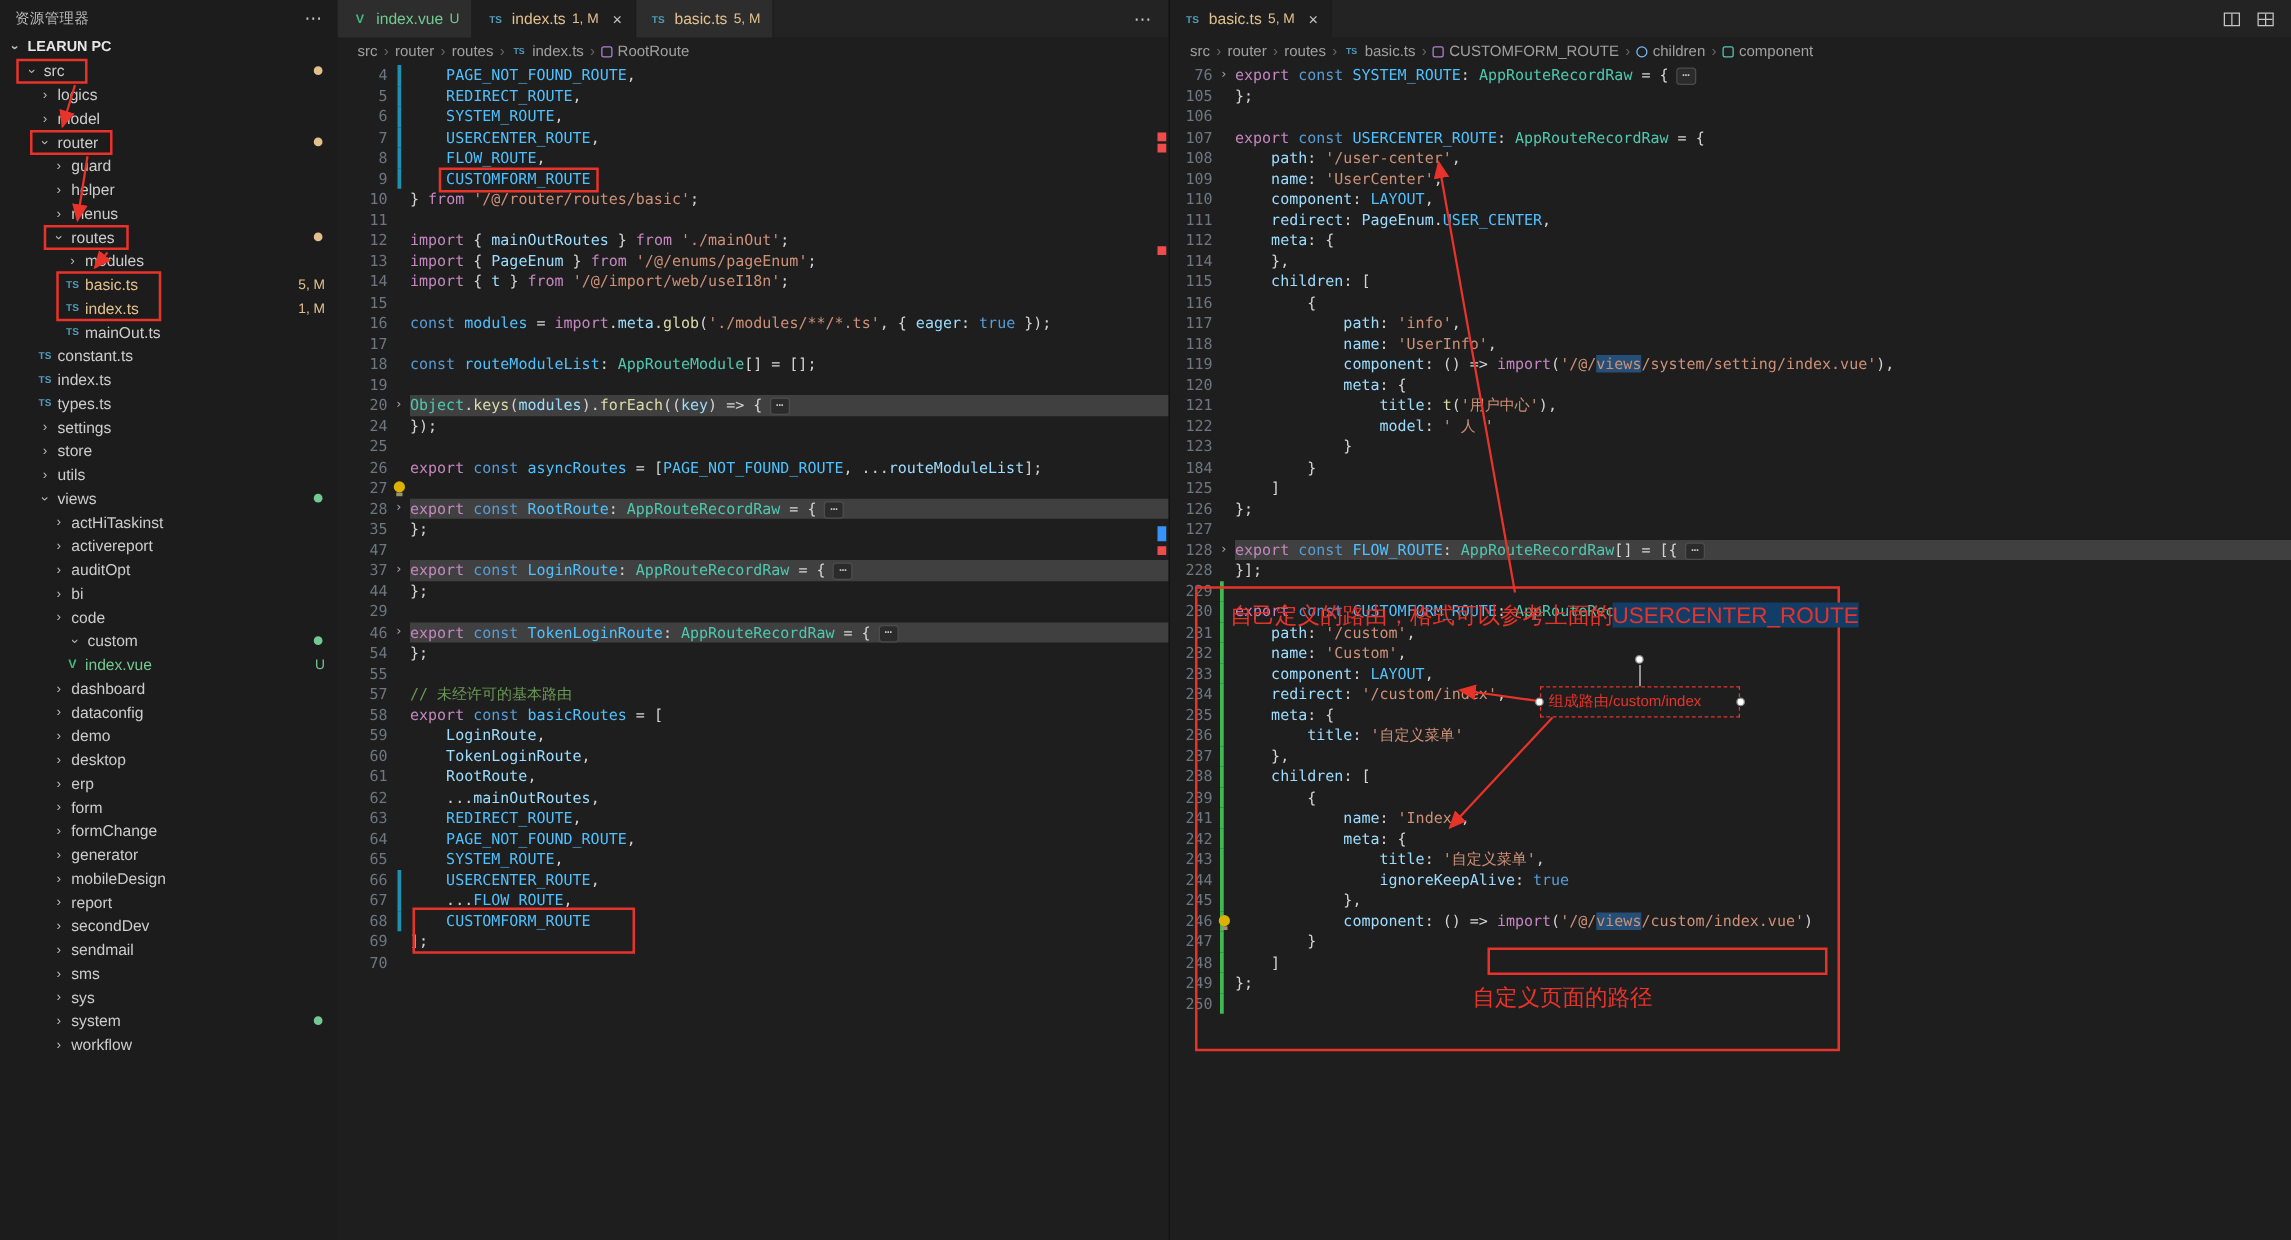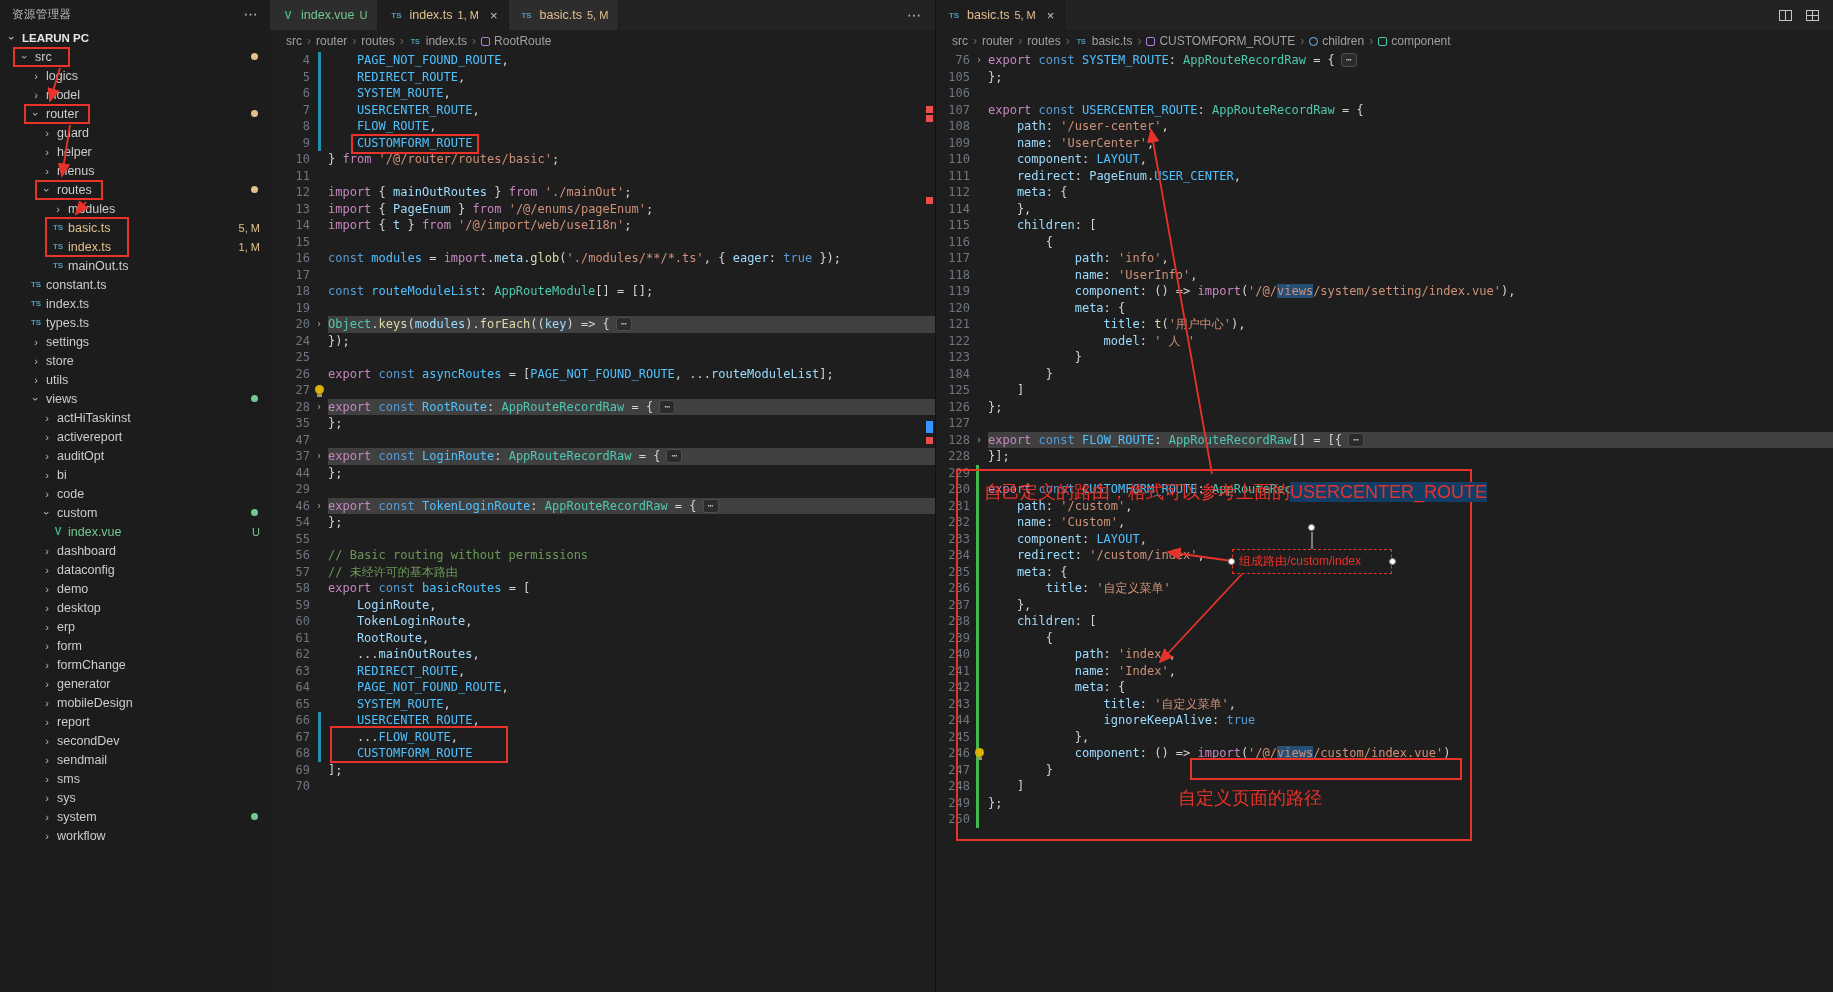--- a/index.html
+++ b/index.html
@@ -178,21 +178,21 @@
         <span class="row-label">auditOpt</span>
       </div>
       <div class="tree-row" style="padding-left: 39px;">
         <span class="chev">›</span>
         <span class="row-label">bi</span>
       </div>
       <div class="tree-row" style="padding-left: 39px;">
         <span class="chev">›</span>
         <span class="row-label">code</span>
       </div>
-      <div class="tree-row" style="padding-left: 39px;">
+      <div class="tree-row" style="padding-left: 52px;">
         <span class="chev open">›</span>
         <span class="row-label">custom</span>
         <span class="row-dot" style="background: rgb(115, 201, 145);"></span>
       </div>
       <div class="tree-row" style="padding-left: 50px;">
         <span class="ficon vue">V</span>
         <span class="row-label" style="color: rgb(115, 201, 145);">index.vue</span>
         <span class="row-badge" style="color: rgb(115, 201, 145);">U</span>
       </div>
       <div class="tree-row" style="padding-left: 39px;">
@@ -332,21 +332,20 @@
       <div class="cl"><span class="num">27</span><span class="fold-col"><span class="bulb"></span></span><span class="lc"></span></div>
       <div class="cl hl"><span class="num">28</span><span class="fold-col">›</span><span class="lc"><span class="tok k">export</span><span class="tok p"> </span><span class="tok c">const</span><span class="tok p"> </span><span class="tok C">RootRoute</span><span class="tok p">: </span><span class="tok t">AppRouteRecordRaw</span><span class="tok p"> = {</span><span class="fold-pill">⋯</span></span></div>
       <div class="cl"><span class="num">35</span><span class="fold-col"></span><span class="lc"><span class="tok p">};</span></span></div>
       <div class="cl"><span class="num">47</span><span class="fold-col"></span><span class="lc"></span></div>
       <div class="cl hl"><span class="num">37</span><span class="fold-col">›</span><span class="lc"><span class="tok k">export</span><span class="tok p"> </span><span class="tok c">const</span><span class="tok p"> </span><span class="tok C">LoginRoute</span><span class="tok p">: </span><span class="tok t">AppRouteRecordRaw</span><span class="tok p"> = {</span><span class="fold-pill">⋯</span></span></div>
       <div class="cl"><span class="num">44</span><span class="fold-col"></span><span class="lc"><span class="tok p">};</span></span></div>
       <div class="cl"><span class="num">29</span><span class="fold-col"></span><span class="lc"></span></div>
       <div class="cl hl"><span class="num">46</span><span class="fold-col">›</span><span class="lc"><span class="tok k">export</span><span class="tok p"> </span><span class="tok c">const</span><span class="tok p"> </span><span class="tok C">TokenLoginRoute</span><span class="tok p">: </span><span class="tok t">AppRouteRecordRaw</span><span class="tok p"> = {</span><span class="fold-pill">⋯</span></span></div>
       <div class="cl"><span class="num">54</span><span class="fold-col"></span><span class="lc"><span class="tok p">};</span></span></div>
       <div class="cl"><span class="num">55</span><span class="fold-col"></span><span class="lc"></span></div>
-      <div class="cl"><span class="num">56</span><span class="fold-col"></span><span class="lc"><span class="tok m">// Basic routing without permissions</span></span></div>
       <div class="cl"><span class="num">57</span><span class="fold-col"></span><span class="lc"><span class="tok m">// 未经许可的基本路由</span></span></div>
       <div class="cl"><span class="num">58</span><span class="fold-col"></span><span class="lc"><span class="tok k">export</span><span class="tok p"> </span><span class="tok c">const</span><span class="tok p"> </span><span class="tok C">basicRoutes</span><span class="tok p"> = [</span></span></div>
       <div class="cl"><span class="num">59</span><span class="fold-col"></span><span class="lc"><span class="tok v">    LoginRoute</span><span class="tok p">,</span></span></div>
       <div class="cl"><span class="num">60</span><span class="fold-col"></span><span class="lc"><span class="tok v">    TokenLoginRoute</span><span class="tok p">,</span></span></div>
       <div class="cl"><span class="num">61</span><span class="fold-col"></span><span class="lc"><span class="tok v">    RootRoute</span><span class="tok p">,</span></span></div>
       <div class="cl"><span class="num">62</span><span class="fold-col"></span><span class="lc"><span class="tok p">    ...</span><span class="tok v">mainOutRoutes</span><span class="tok p">,</span></span></div>
       <div class="cl"><span class="num">63</span><span class="fold-col"></span><span class="lc"><span class="tok C">    REDIRECT_ROUTE</span><span class="tok p">,</span></span></div>
       <div class="cl"><span class="num">64</span><span class="fold-col"></span><span class="lc"><span class="tok C">    PAGE_NOT_FOUND_ROUTE</span><span class="tok p">,</span></span></div>
       <div class="cl"><span class="num">65</span><span class="fold-col"></span><span class="lc"><span class="tok C">    SYSTEM_ROUTE</span><span class="tok p">,</span></span></div>
       <div class="cl"><span class="num">66</span><span class="chg mod"></span><span class="fold-col"></span><span class="lc"><span class="tok C">    USERCENTER_ROUTE</span><span class="tok p">,</span></span></div>
@@ -438,21 +437,20 @@
       <div class="cl"><span class="num">230</span><span class="chg add"></span><span class="fold-col"></span><span class="lc"><span class="tok k">export</span><span class="tok p"> </span><span class="tok c">const</span><span class="tok p"> </span><span class="tok C">CUSTOMFORM_ROUTE</span><span class="tok p">: </span><span class="tok t">AppRouteRecordRaw</span><span class="tok p"> = {</span></span></div>
       <div class="cl"><span class="num">231</span><span class="chg add"></span><span class="fold-col"></span><span class="lc"><span class="tok v">    path</span><span class="tok p">: </span><span class="tok s">'/custom'</span><span class="tok p">,</span></span></div>
       <div class="cl"><span class="num">232</span><span class="chg add"></span><span class="fold-col"></span><span class="lc"><span class="tok v">    name</span><span class="tok p">: </span><span class="tok s">'Custom'</span><span class="tok p">,</span></span></div>
       <div class="cl"><span class="num">233</span><span class="chg add"></span><span class="fold-col"></span><span class="lc"><span class="tok v">    component</span><span class="tok p">: </span><span class="tok C">LAYOUT</span><span class="tok p">,</span></span></div>
       <div class="cl"><span class="num">234</span><span class="chg add"></span><span class="fold-col"></span><span class="lc"><span class="tok v">    redirect</span><span class="tok p">: </span><span class="tok s">'/custom/index'</span><span class="tok p">,</span></span></div>
       <div class="cl"><span class="num">235</span><span class="chg add"></span><span class="fold-col"></span><span class="lc"><span class="tok v">    meta</span><span class="tok p">: {</span></span></div>
       <div class="cl"><span class="num">236</span><span class="chg add"></span><span class="fold-col"></span><span class="lc"><span class="tok v">        title</span><span class="tok p">: </span><span class="tok s">'自定义菜单'</span></span></div>
       <div class="cl"><span class="num">237</span><span class="chg add"></span><span class="fold-col"></span><span class="lc"><span class="tok p">    },</span></span></div>
       <div class="cl"><span class="num">238</span><span class="chg add"></span><span class="fold-col"></span><span class="lc"><span class="tok v">    children</span><span class="tok p">: [</span></span></div>
       <div class="cl"><span class="num">239</span><span class="chg add"></span><span class="fold-col"></span><span class="lc"><span class="tok p">        {</span></span></div>
-      <div class="cl"><span class="num">240</span><span class="chg add"></span><span class="fold-col"></span><span class="lc"><span class="tok v">            path</span><span class="tok p">: </span><span class="tok s">'index'</span><span class="tok p">,</span></span></div>
       <div class="cl"><span class="num">241</span><span class="chg add"></span><span class="fold-col"></span><span class="lc"><span class="tok v">            name</span><span class="tok p">: </span><span class="tok s">'Index'</span><span class="tok p">,</span></span></div>
       <div class="cl"><span class="num">242</span><span class="chg add"></span><span class="fold-col"></span><span class="lc"><span class="tok v">            meta</span><span class="tok p">: {</span></span></div>
       <div class="cl"><span class="num">243</span><span class="chg add"></span><span class="fold-col"></span><span class="lc"><span class="tok v">                title</span><span class="tok p">: </span><span class="tok s">'自定义菜单'</span><span class="tok p">,</span></span></div>
       <div class="cl"><span class="num">244</span><span class="chg add"></span><span class="fold-col"></span><span class="lc"><span class="tok v">                ignoreKeepAlive</span><span class="tok p">: </span><span class="tok c">true</span></span></div>
       <div class="cl"><span class="num">245</span><span class="chg add"></span><span class="fold-col"></span><span class="lc"><span class="tok p">            },</span></span></div>
       <div class="cl"><span class="num">246</span><span class="chg add"></span><span class="fold-col"><span class="bulb"></span></span><span class="lc"><span class="tok v">            component</span><span class="tok p">: () =&gt; </span><span class="tok k">import</span><span class="tok p">(</span><span class="tok s">'/@/</span><span class="tok ssel">views</span><span class="tok s">/custom/index.vue'</span><span class="tok p">)</span></span></div>
       <div class="cl"><span class="num">247</span><span class="chg add"></span><span class="fold-col"></span><span class="lc"><span class="tok p">        }</span></span></div>
       <div class="cl"><span class="num">248</span><span class="chg add"></span><span class="fold-col"></span><span class="lc"><span class="tok p">    ]</span></span></div>
       <div class="cl"><span class="num">249</span><span class="chg add"></span><span class="fold-col"></span><span class="lc"><span class="tok p">};</span></span></div>
       <div class="cl"><span class="num">250</span><span class="chg add"></span><span class="fold-col"></span><span class="lc"></span></div>

